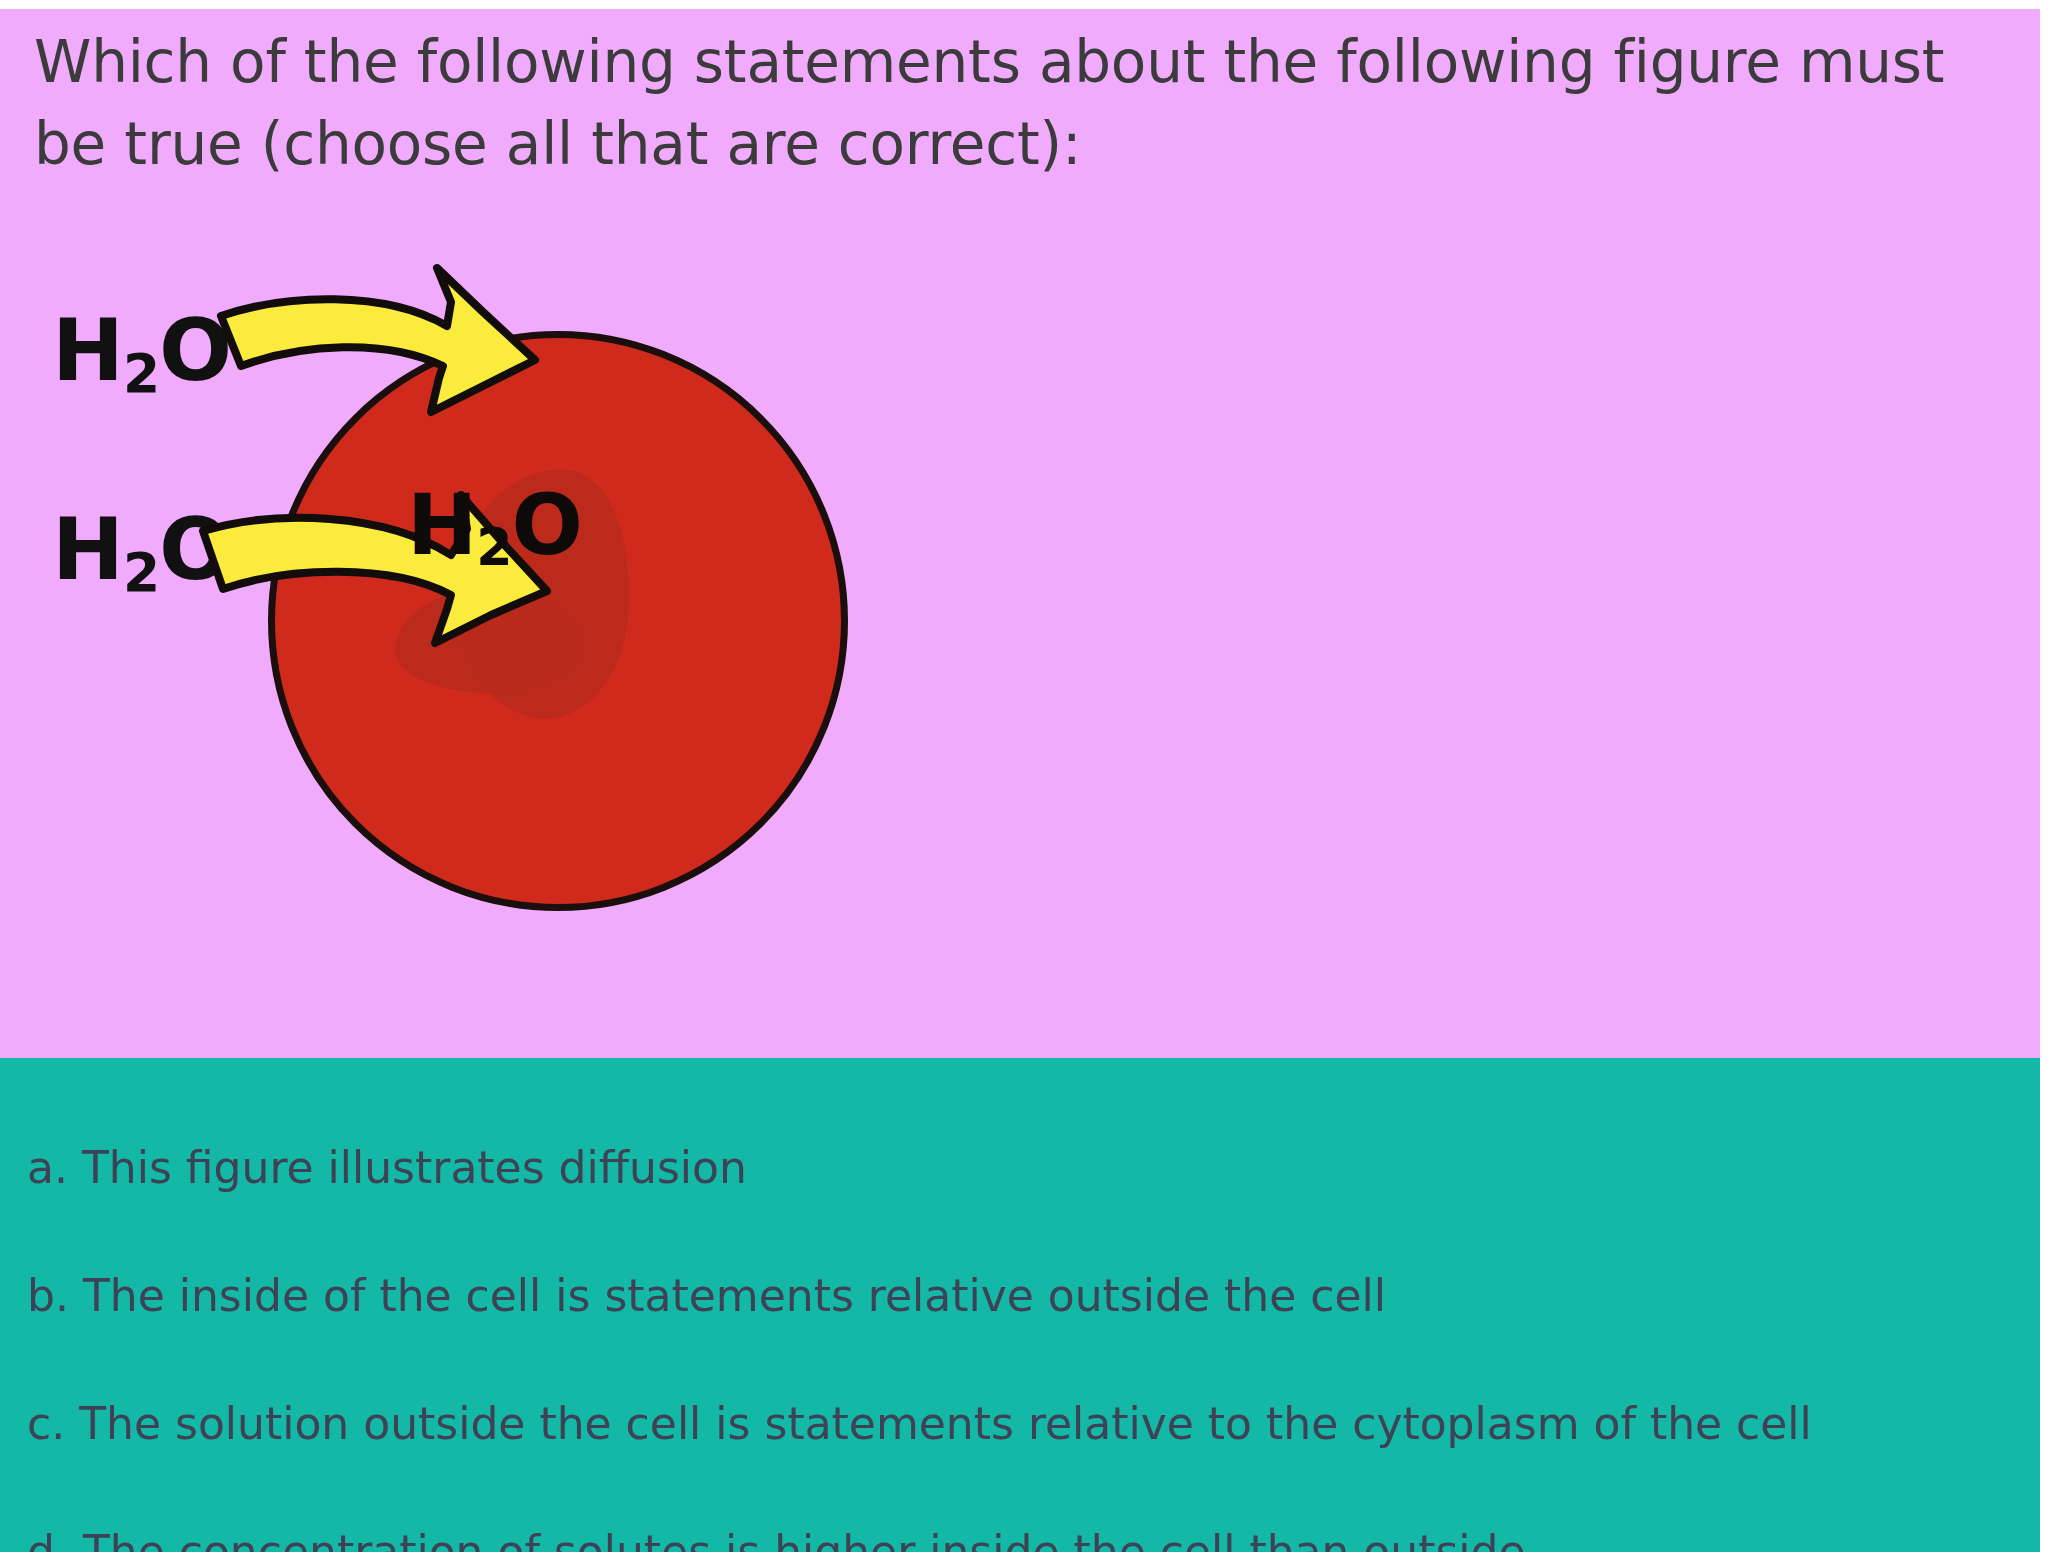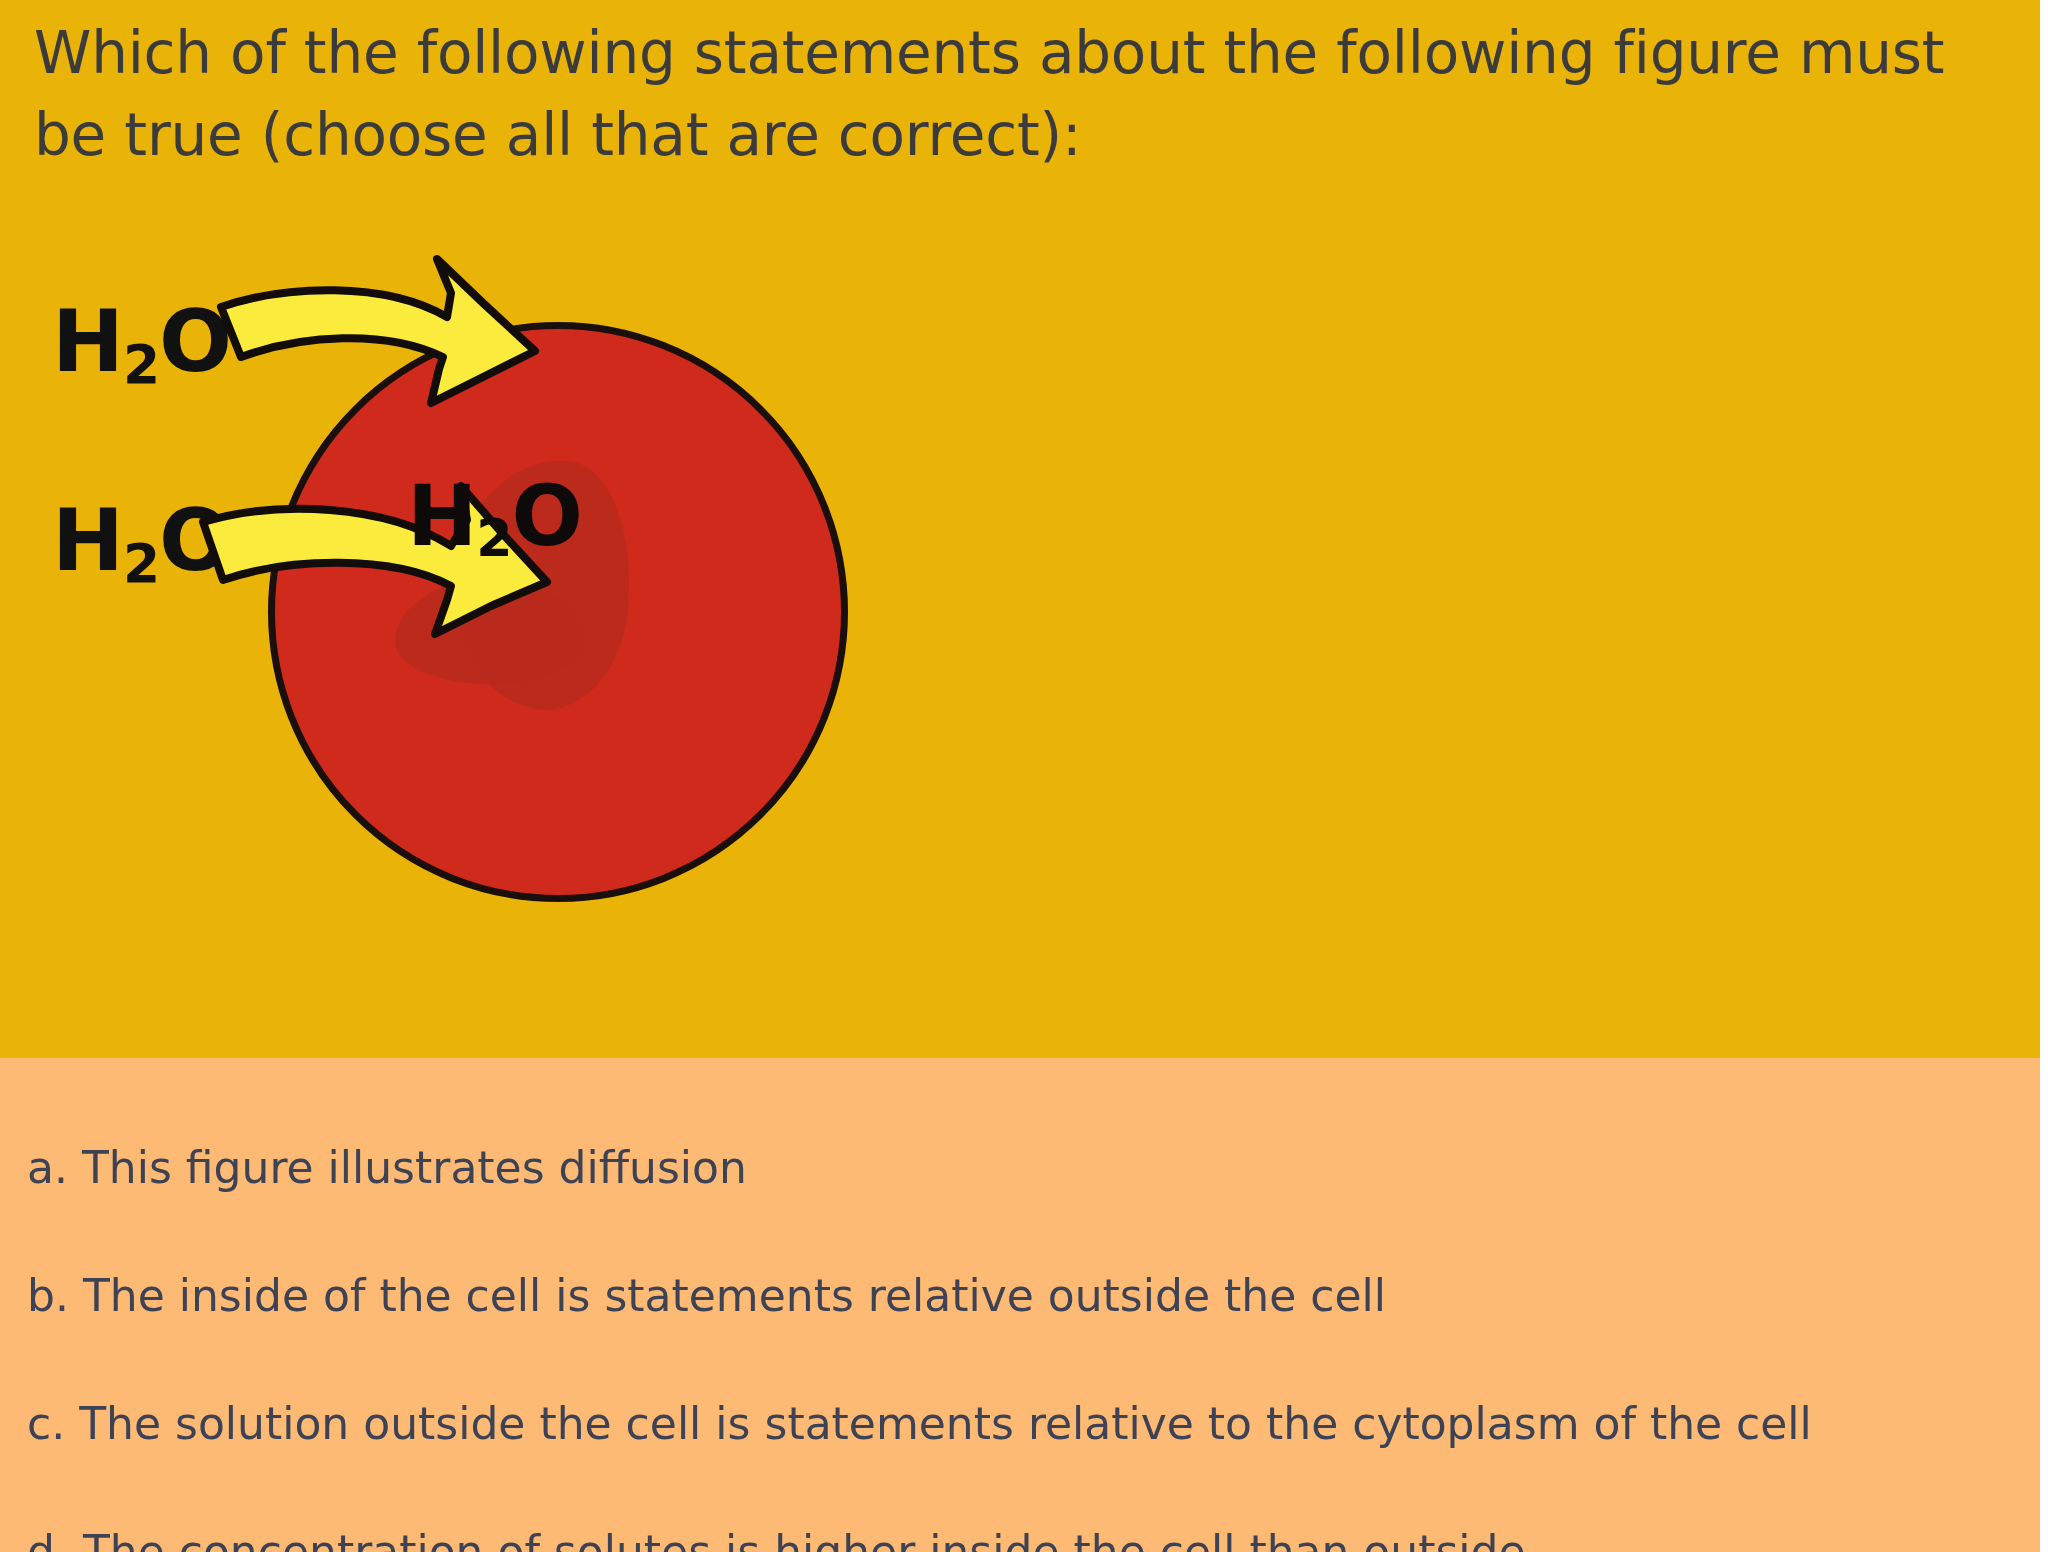--- a/index.html
+++ b/index.html
@@ -12,24 +12,24 @@
     height: 1552px;
     font-family: "DejaVu Sans", sans-serif;
     overflow: hidden;
     position: relative;
   }
 
   
   #question-area {
     position: absolute;
     left: 0;
-    top: 0;
+    top: 9px;
     width: 2040px;
     height: 1058px;
-    background: #eab308;
+    background: #f0abfc;
     box-sizing: border-box;
   }
 
   #question-text {
     position: absolute;
     left: 34px;
     top: 12px;
     width: 1980px;
     font-size: 58px;
     line-height: 82px;
@@ -128,21 +128,21 @@
   #arrow-top  { left: 215px; top: 20px;  }
   #arrow-bot  { left: 195px; top: 245px; }
 
   
   #options-panel {
     position: absolute;
     left: 0;
     top: 1058px;
     width: 2040px;
     height: 494px;
-    background: #fdba74;
+    background: #14b8a6;
     box-sizing: border-box;
   }
   .option-row {
     position: absolute;
     left: 27px;
     font-size: 44px;
     line-height: 52px;
     color: #3d4255;
     font-weight: 400;
     white-space: nowrap;

